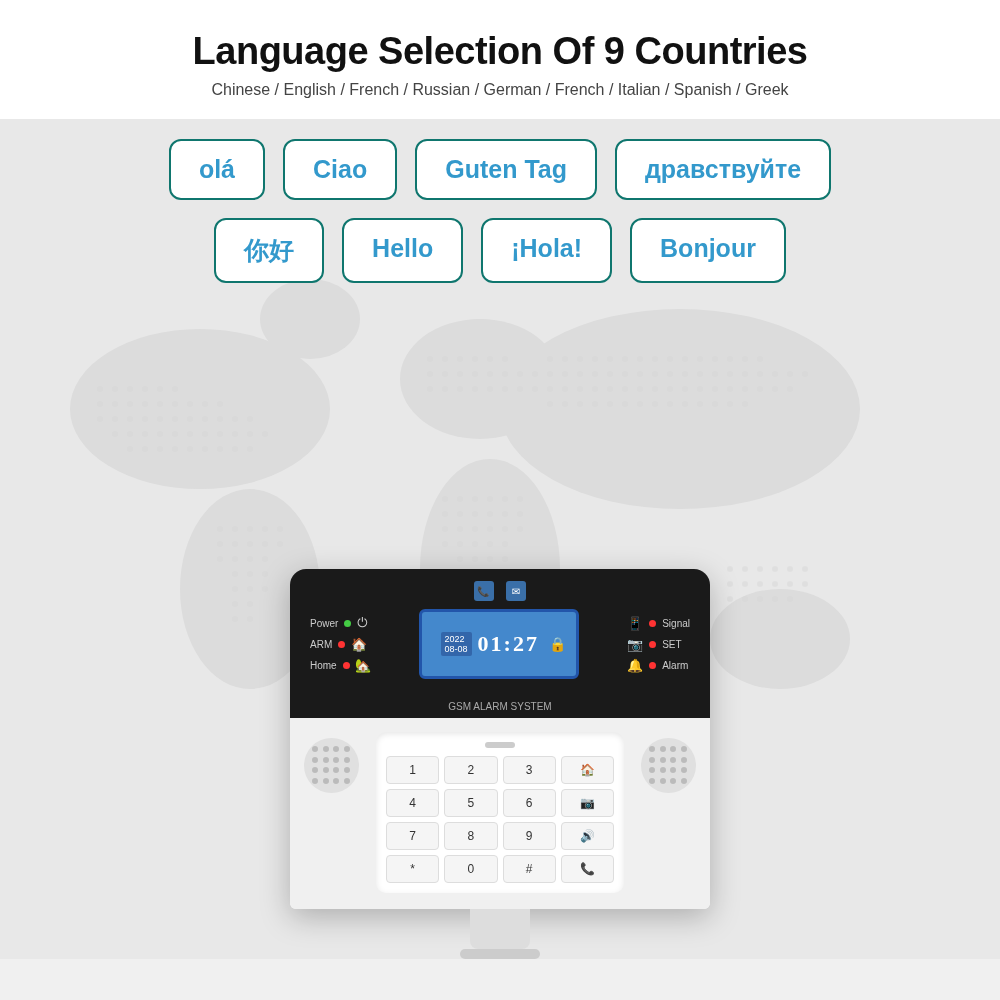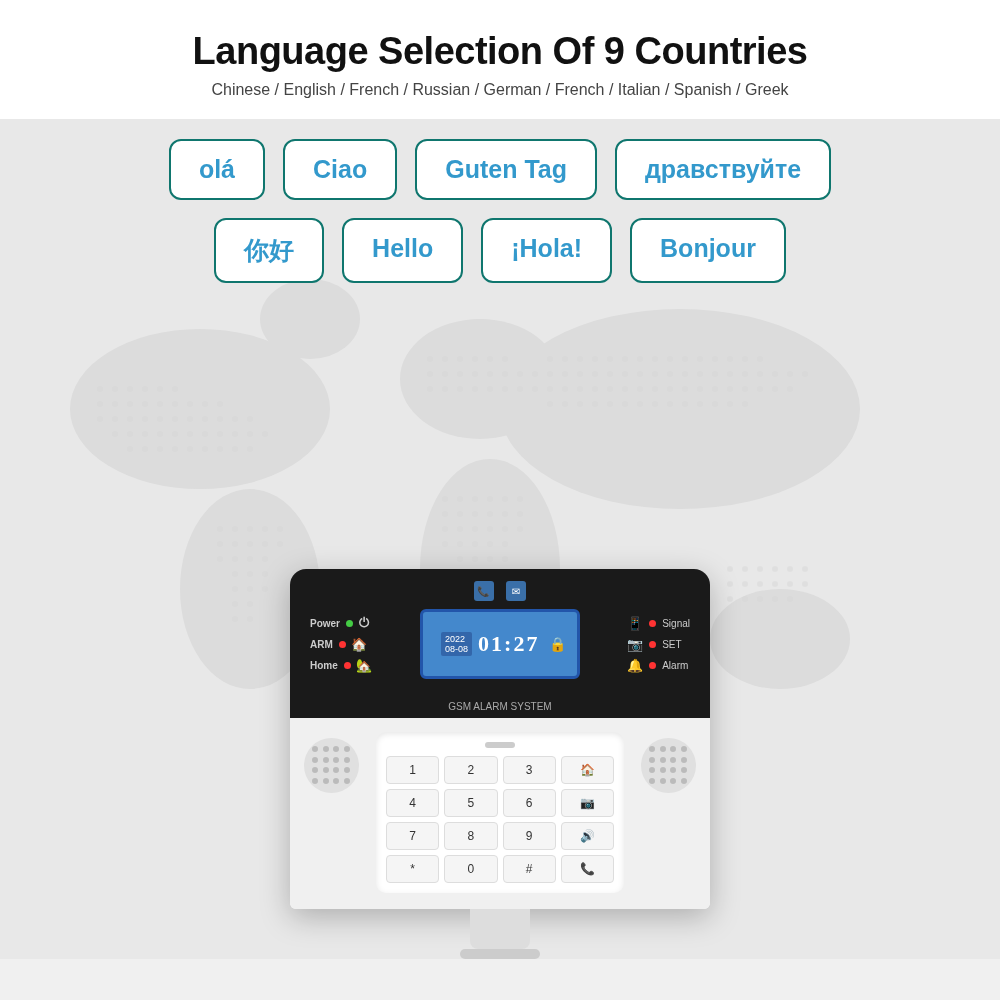--- a/index.html
+++ b/index.html
@@ -128,21 +128,20 @@
       display: flex;
       flex-direction: column;
       gap: 6px;
     }
     .indicator-row {
       display: flex;
       align-items: center;
       gap: 6px;
       color: #ccc;
       font-size: 10px;
-      font-weight: bold;
     }
     .dot {
       width: 7px;
       height: 7px;
       border-radius: 50%;
       background: #44cc44;
     }
     .dot.red { background: #ff3333; }
     .icon-sym {
       font-size: 13px;

